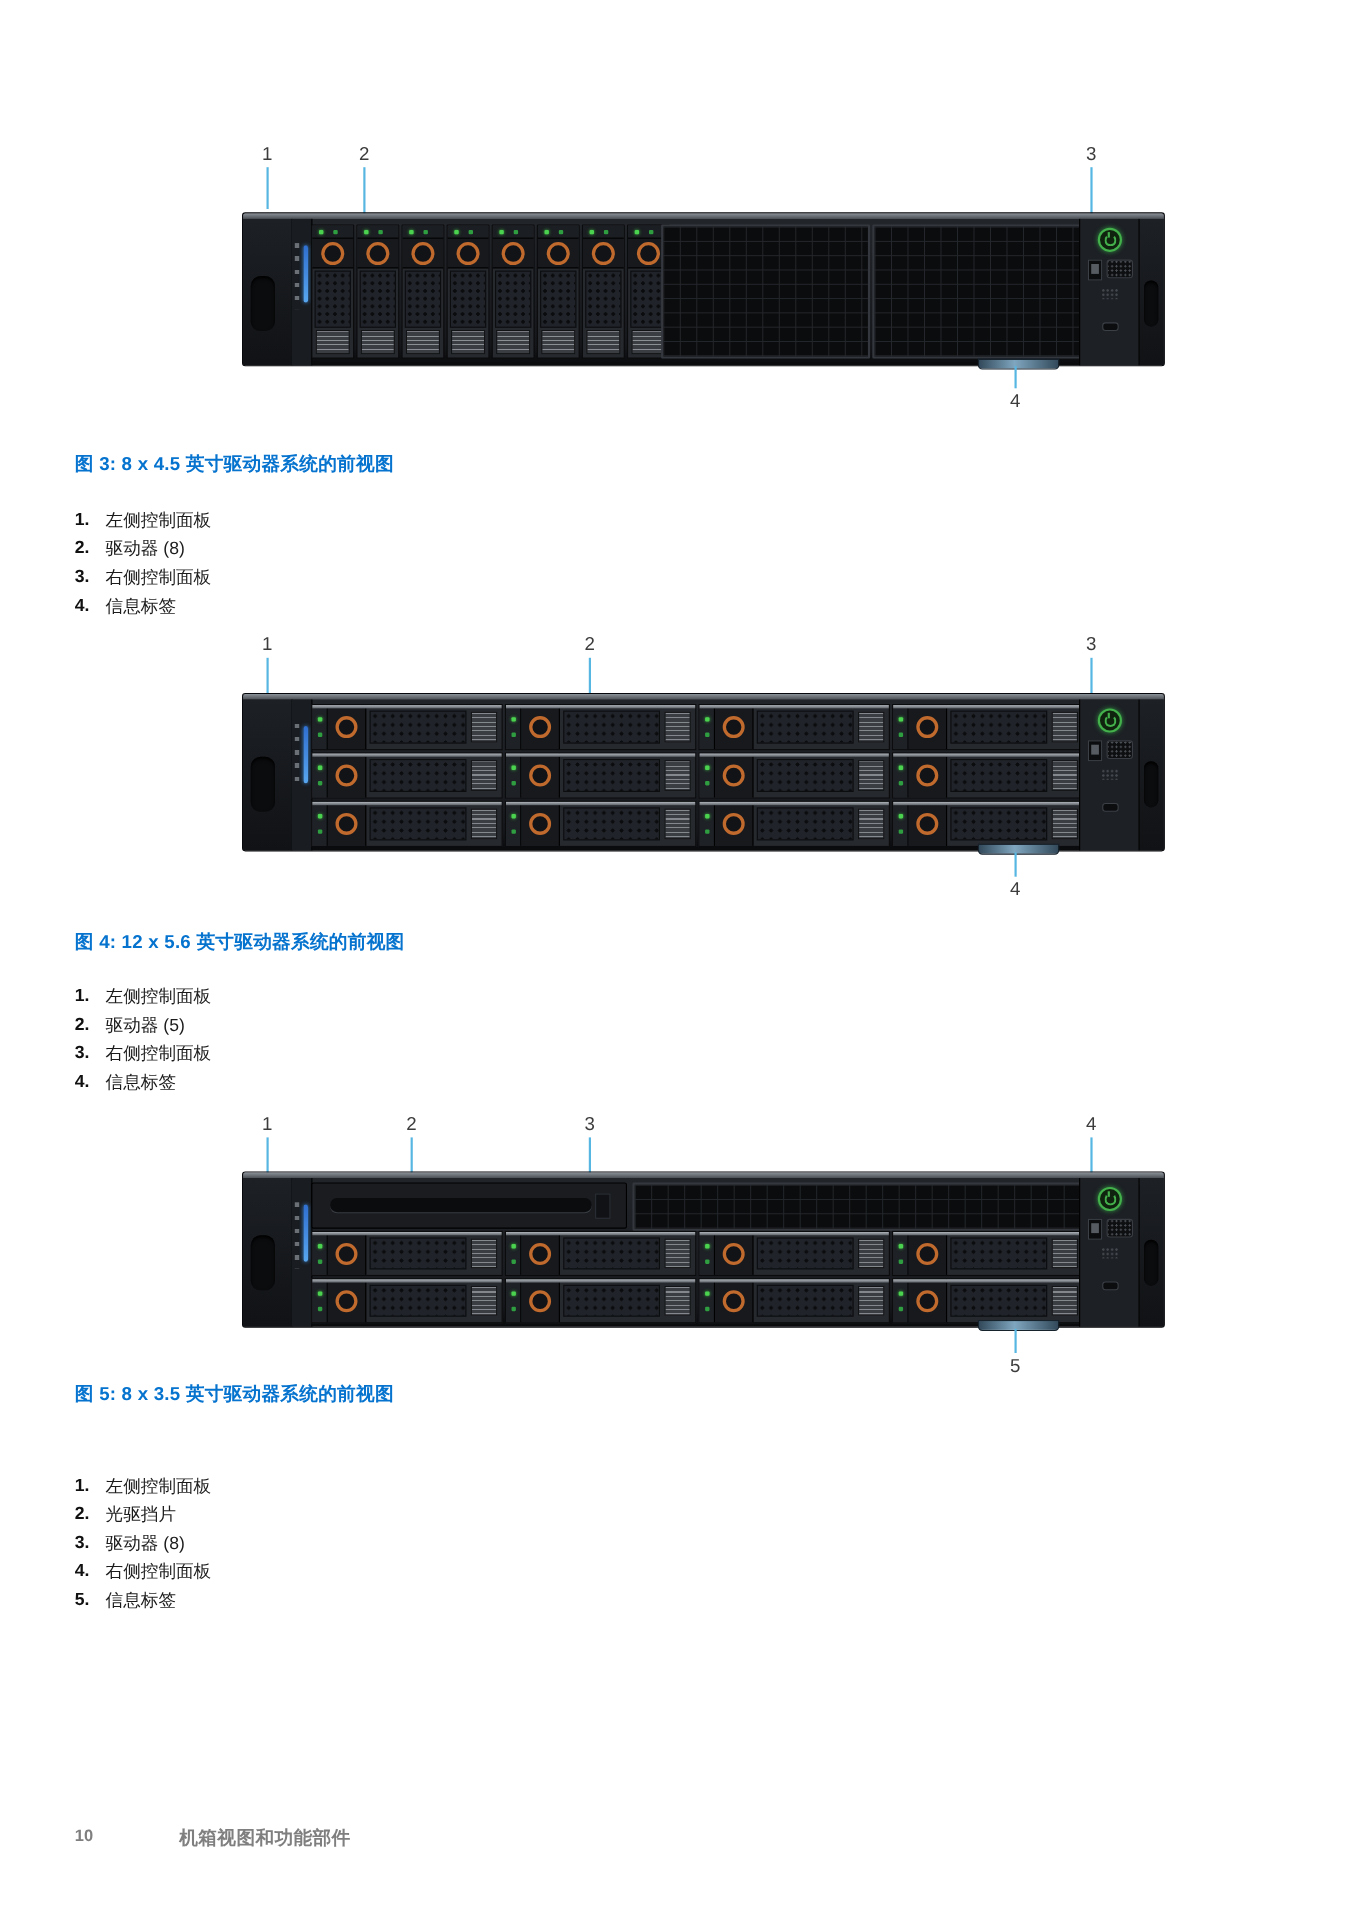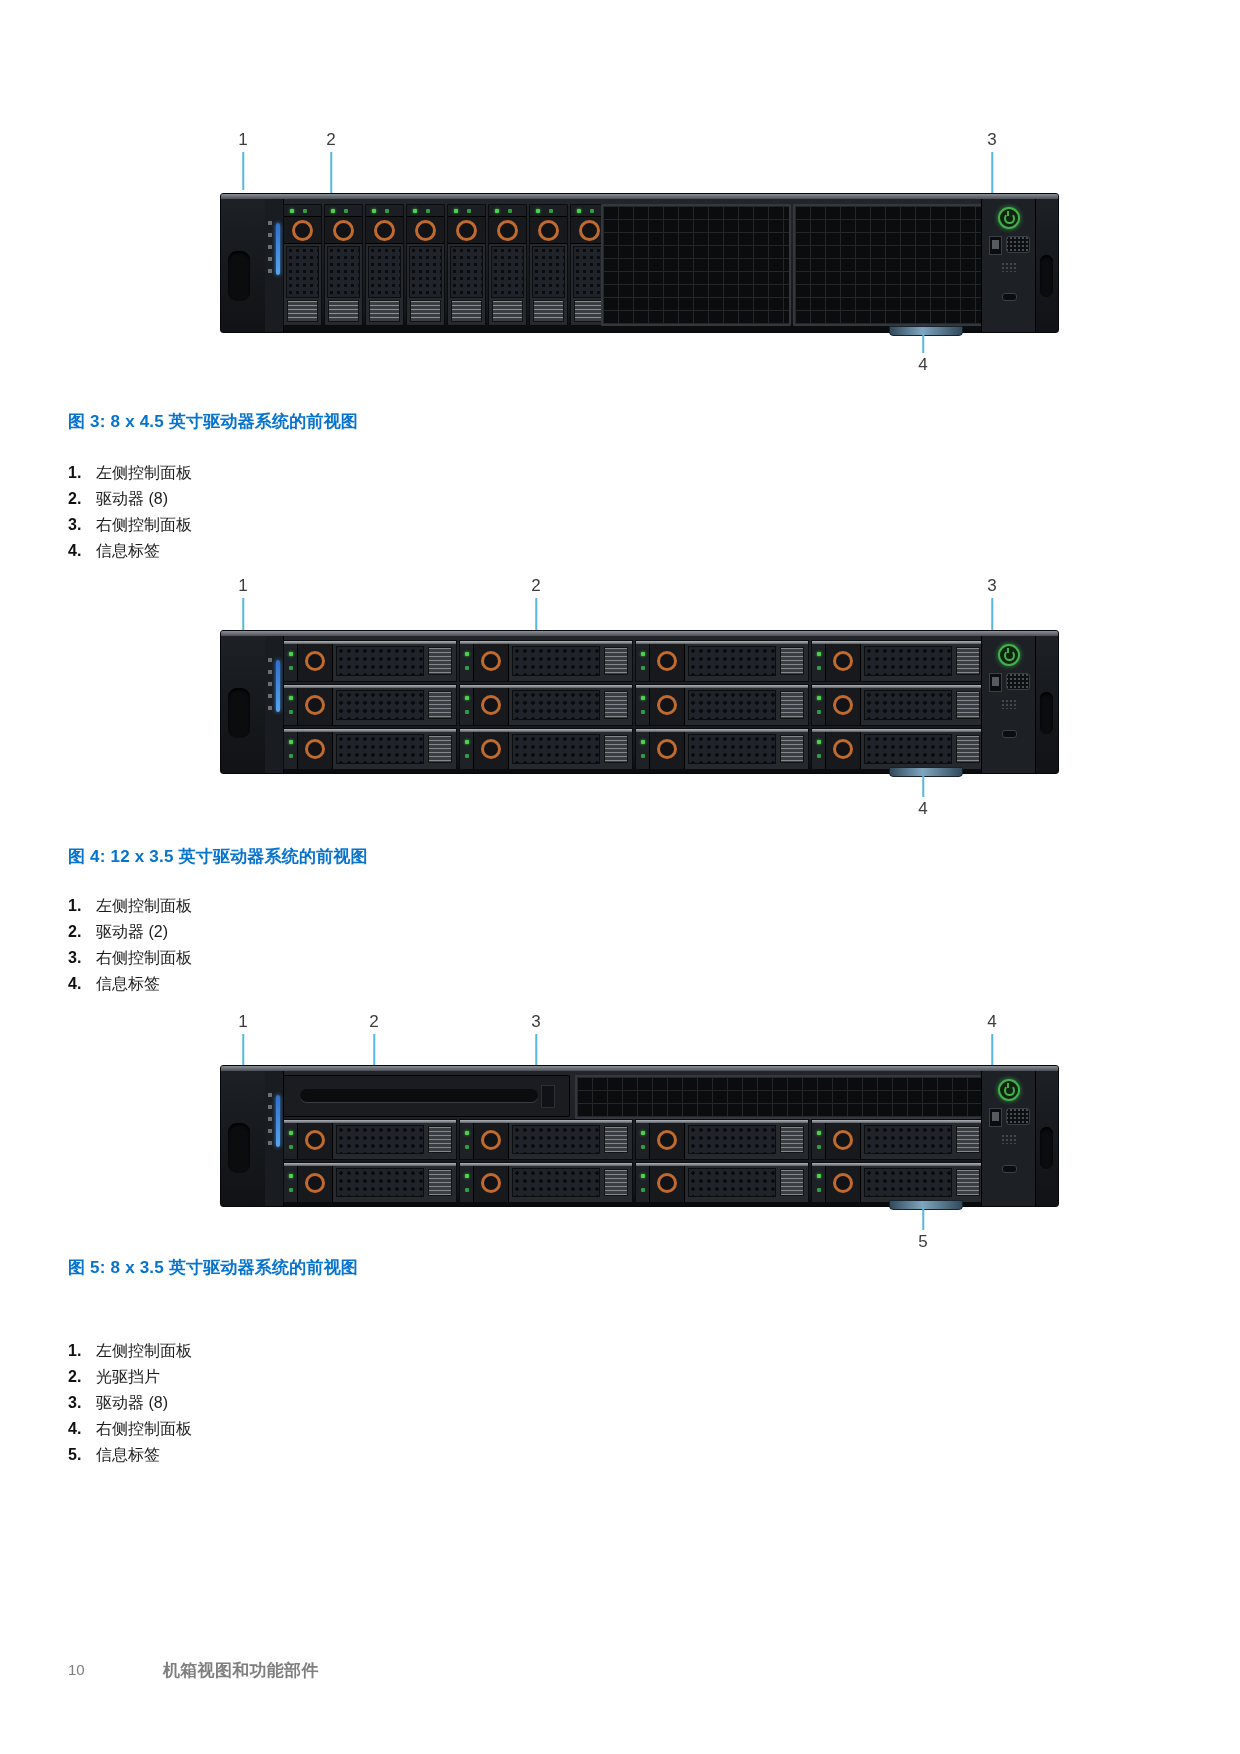--- a/index.html
+++ b/index.html
@@ -5,21 +5,21 @@
   html,body{margin:0;padding:0;background:#fff;}
   #page{position:relative;width:1240px;height:1754px;background:#ffffff;overflow:hidden;
         font-family:"Liberation Sans",sans-serif;}
 
   
   .fig-caption{position:absolute;color:#0673cf;font-weight:bold;font-size:17px;letter-spacing:.2px;white-space:nowrap;}
   .fig-list{position:absolute;list-style:none;margin:0;padding:0;}
   .fig-list li{display:flex;height:26px;align-items:center;font-size:16px;color:#1b1b1b;}
   .fig-list .n{width:28px;font-weight:bold;color:#111;}
   .fig-list .t{color:#1c1c1c;}
-  .footer-num{position:absolute;font-size:15px;font-weight:normal;color:#7f7f7f;}
+  .footer-num{position:absolute;font-size:15px;font-weight:bold;color:#7f7f7f;}
   .footer-title{position:absolute;font-size:17px;font-weight:bold;color:#7f7f7f;letter-spacing:.3px;}
 
   
   .co{position:absolute;display:flex;flex-direction:column;align-items:center;transform:translateX(-50%);}
   .co-num{font-size:17px;color:#3c3c3c;line-height:20px;}
   .co-line{display:block;width:2px;background:#58b7e2;margin-top:2px;}
   .co.up .co-line{margin-top:0;margin-bottom:2px;}
 
   
   .server{position:absolute;background:linear-gradient(#23262b,#131519);border:1px solid #06070a;border-radius:3px;
@@ -434,29 +434,29 @@
         <div class="notch"></div>
       </div>
     <div class="itag"></div>
   </div>
 
   <div class="co up" style="left:923px;top:775px;">
     <i class="co-line" style="height:22px"></i>
     <span class="co-num">4</span>
   </div>
 
-  <div class="fig-caption" style="left:68px;top:845px;">图 4: 12 x 3.5 英寸驱动器系统的前视图</div>
+  <div class="fig-caption" style="left:68px;top:845px;">图 4: 12 x 5.6 英寸驱动器系统的前视图</div>
   <ol class="fig-list" style="left:68px;top:893px;">
     <li>
         <span class="n">1.</span>
         <span class="t">左侧控制面板</span>
       </li>
     <li>
         <span class="n">2.</span>
-        <span class="t">驱动器 (2)</span>
+        <span class="t">驱动器 (5)</span>
       </li>
     <li>
         <span class="n">3.</span>
         <span class="t">右侧控制面板</span>
       </li>
     <li>
         <span class="n">4.</span>
         <span class="t">信息标签</span>
       </li>
   </ol>

